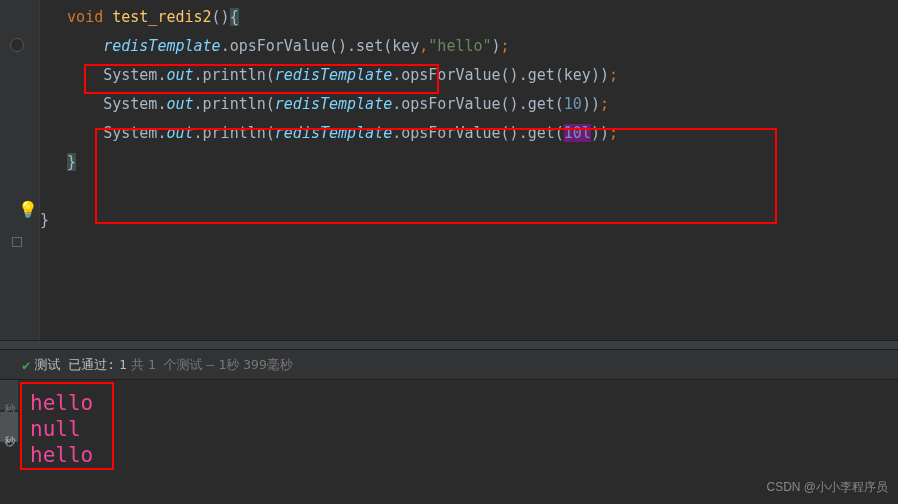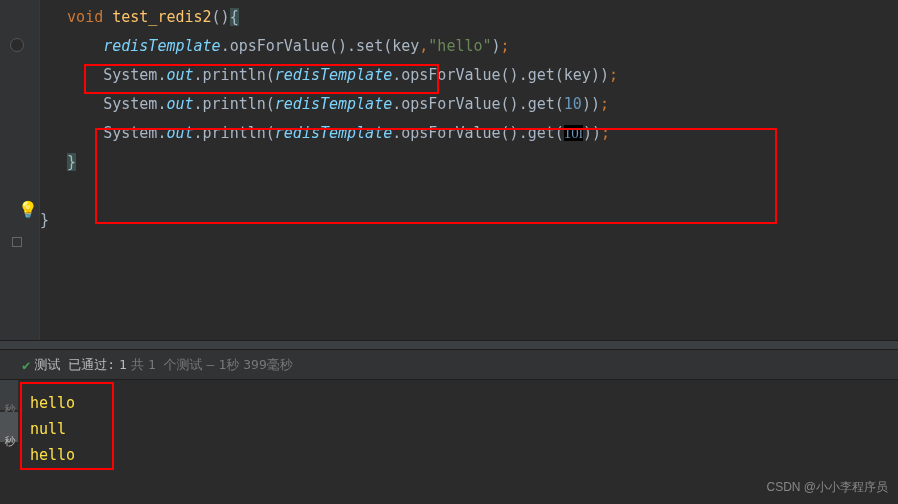--- a/index.html
+++ b/index.html
@@ -73,21 +73,21 @@
       display: inline-block;
       background: #4e4e3f;
       color: #787878;
       font-style: normal;
       font-size: 12px;
       padding: 0 2px;
       border-radius: 2px;
       margin-right: 2px;
     }
     .number { color: #6897bb; }
-    .number-sel { color: #6897bb; background: #000000; font-family: Liberation Serif, serif; }
+    .number-sel { color: #6897bb; background: #701a75; }
     .string { color: #6a8759; }
     .comma { color: #cc7832; }
     .red-box {
       position: absolute;
       border: 2px solid #ff0000;
       pointer-events: none;
     }
     .separator {
       height: 10px;
       background: #3c3f41;
@@ -135,22 +135,22 @@
       background: #4e5254;
       color: #bbbbbb;
       font-size: 11px;
       padding: 2px;
       writing-mode: vertical-rl;
       height: 30px;
       text-align: center;
     }
     .console-output {
       padding: 10px 0 0 30px;
-      color: #fde047;
-      font-size: 15px;
+      color: #ec4899;
+      font-size: 21px;
     }
     .console-output div {
       height: 26px;
       line-height: 26px;
     }
     .watermark {
       position: absolute;
       right: 10px;
       bottom: 8px;
       color: #888;

